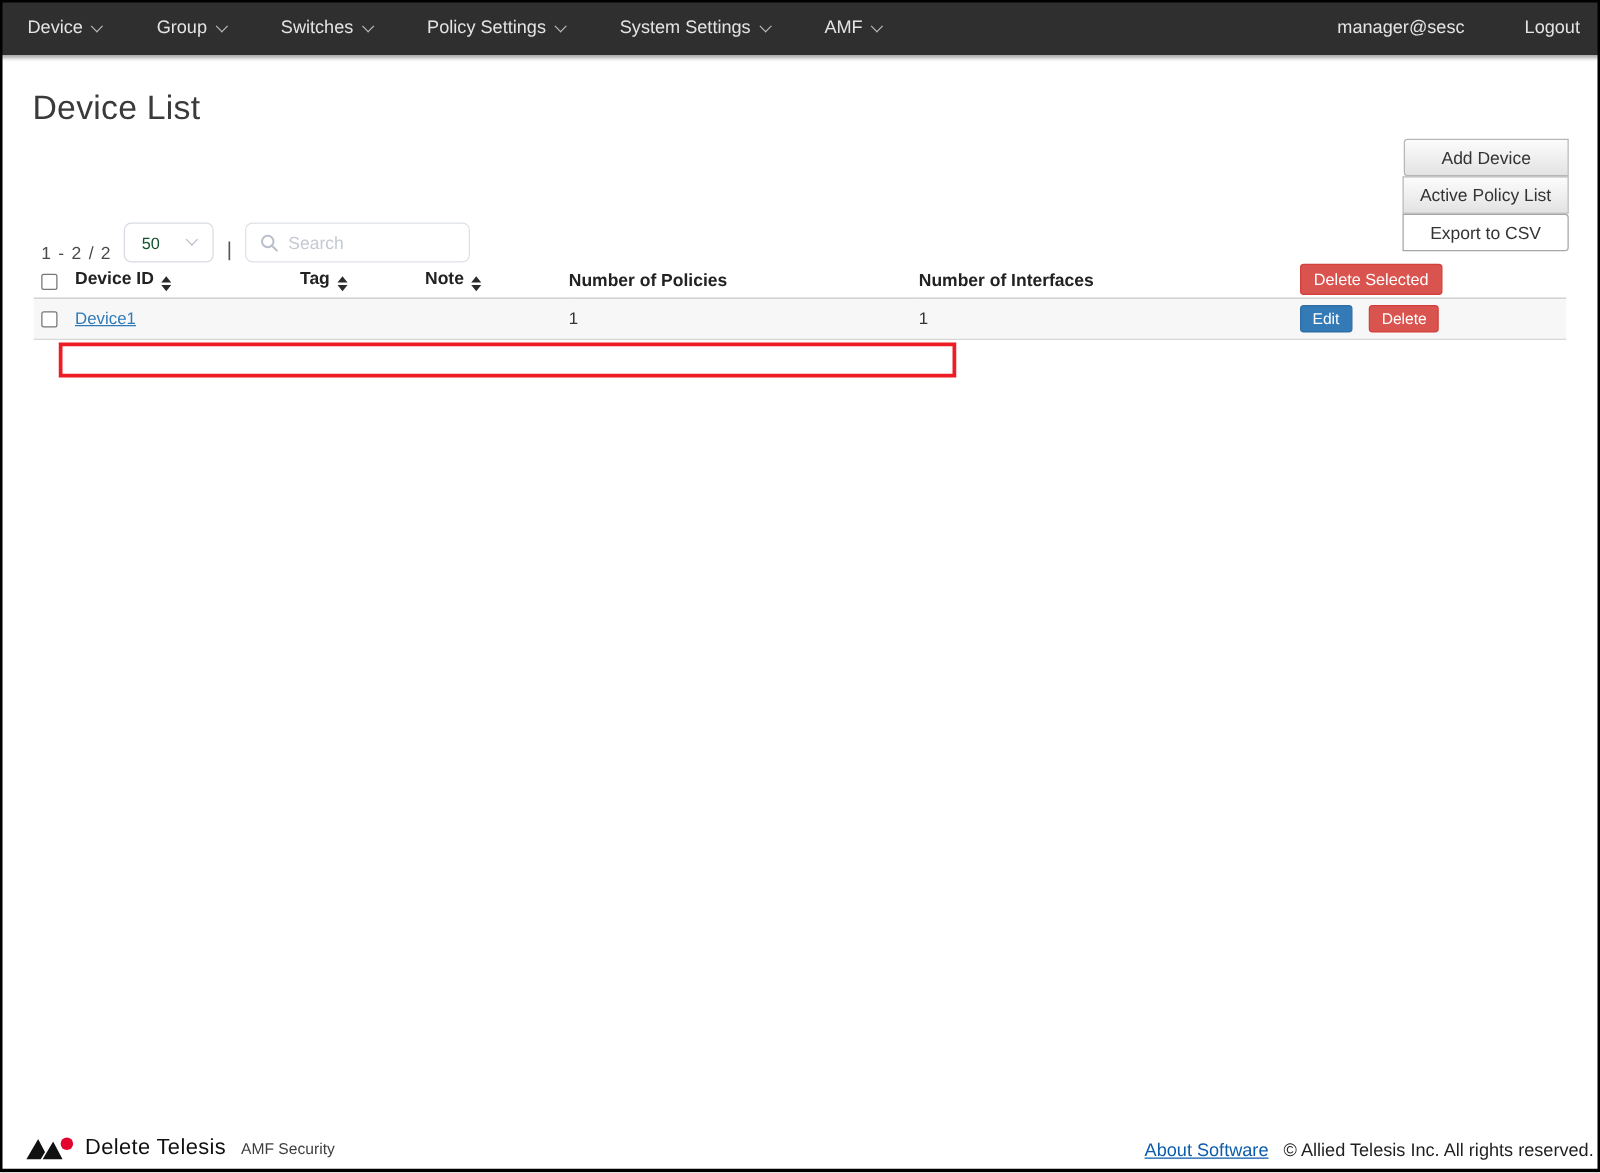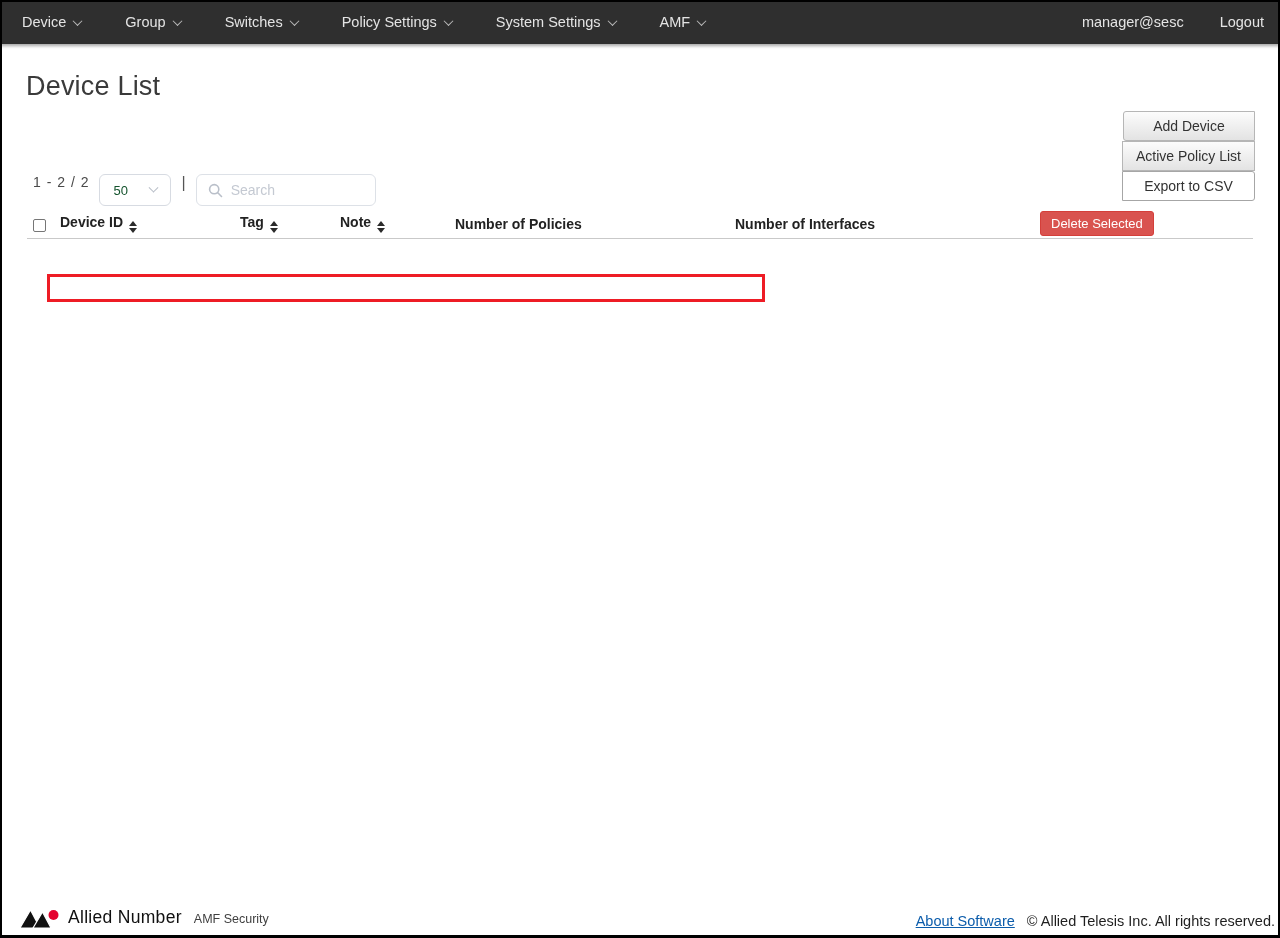--- a/index.html
+++ b/index.html
@@ -22,41 +22,41 @@
   .nav-menus { display:flex; align-items:center; height:100%; }
   .nav-item {
     display:flex; align-items:center; gap:8px; padding:0 22px; height:100%;
     color:#e4e4e4; font-size:14.5px; cursor:pointer; white-space:nowrap;
   }
   .chev {
     display:inline-block; width:7px; height:7px;
     border-right:1.5px solid #b9b9b9; border-bottom:1.5px solid #b9b9b9;
     transform:rotate(45deg) translate(-1px,-1px);
   }
-  .nav-right { margin-left:auto; display:flex; align-items:flex-start; gap:36px; }
+  .nav-right { margin-left:auto; display:flex; align-items:flex-start; gap:48px; }
   .nav-user { color:#e4e4e4; font-size:14.5px; }
   .nav-logout { color:#e4e4e4; font-size:14.5px; cursor:pointer; }
 
   
   .page-title {
     position:absolute; left:26px; top:71px; font-size:27px; font-weight:400;
     color:#3a3a3a; letter-spacing:.2px;
   }
   .toolbar { position:absolute; top:111px; right:25px; display:flex;flex-direction:column; }
   .tb-btn {
     height:30px; padding:0 13px; font-size:14px; color:#333;
     background:linear-gradient(#fcfcfc,#e3e3e3); border:1px solid #b6b6b6;
     margin-left:-1px; cursor:pointer; white-space:nowrap;
     font-family:inherit;
   }
   .tb-btn:first-child { border-radius:3px 0 0 3px; margin-left:0; }
   .tb-btn:last-child { border-radius:0 3px 3px 0; background:#fff; border-color:#a6a6a6; }
 
   
-  .controls { position:absolute; left:33px; top:174px; height:26px; display:flex; align-items:flex-start; }
+  .controls { position:absolute; left:33px; top:184px; height:26px; display:flex; align-items:flex-end; }
   .range-text { font-size:14px; color:#4a4a4a; margin-right:10px; letter-spacing:1px; }
   .page-size {
     width:72px; height:32px; border:1px solid #d7dbe2; border-radius:6px;
     display:flex; align-items:center; justify-content:space-between;
     padding:0 13px; font-size:13px; color:#14532d; cursor:pointer; background:#fff;gap:13px;
   }
   .page-size .chev { border-color:#b6bcc6; transform:rotate(45deg) translate(-2px,-2px); }
   .ctrl-sep { margin:0 10px; color:#555; font-size:16px; }
   .search-box {
     width:180px; height:32px; border:1px solid #dde1e7; border-radius:6px;
@@ -203,33 +203,45 @@
             </span>
         </th>
         <th>Number of Policies</th>
         <th>Number of Interfaces</th>
         <th>
           <button class="btn-danger">Delete Selected</button>
         </th>
       </tr>
     </thead>
     <tbody>
+      <tr class="stripe">
+        <td><span class="cb"></span></td>
+        <td><a class="dev-link">Device1</a></td>
+        <td></td>
+        <td></td>
+        <td>1</td>
+        <td>1</td>
+        <td>
+          <button class="btn-edit">Edit</button>
+          <button class="btn-danger btn-sm">Delete</button>
+        </td>
+      </tr>
     </tbody>
   </table>
 
   <div class="highlight-box"></div>
 
   <div class="footer">
     <div class="footer-brand">
       <svg width="44" height="22" viewBox="0 0 42 22">
         <polygon points="1,21 11.5,3 21,21" fill="#111" stroke="#fff" stroke-width="1.2"></polygon>
         <polygon points="14,21 23.5,5 32,21" fill="#111" stroke="#fff" stroke-width="1.2"></polygon>
         <circle cx="34.5" cy="8" r="5" fill="#e4032e"></circle>
       </svg>
-      <span class="brand-name">Allied Number</span>
+      <span class="brand-name">Delete Telesis</span>
       <span class="product-name">AMF Security</span>
     </div>
     <div class="footer-right">
       <span class="about-link">About Software</span>
       <span>© Allied Telesis Inc. All rights reserved.</span>
     </div>
   </div>
 
   <div class="screen-border"></div>
 </div>

